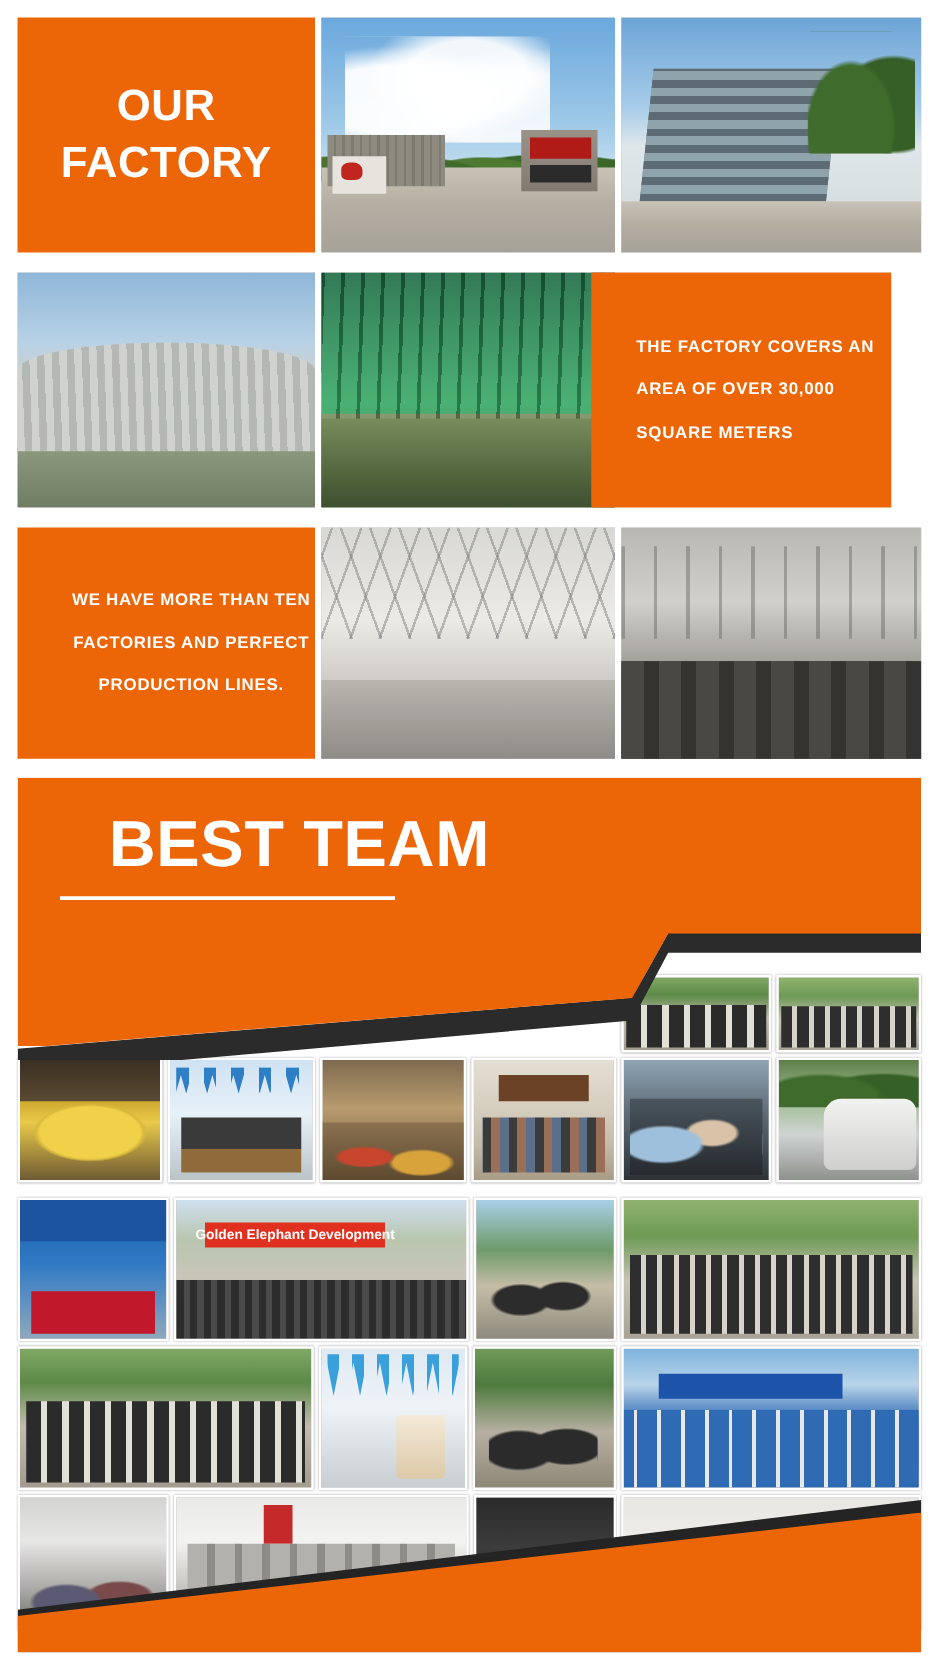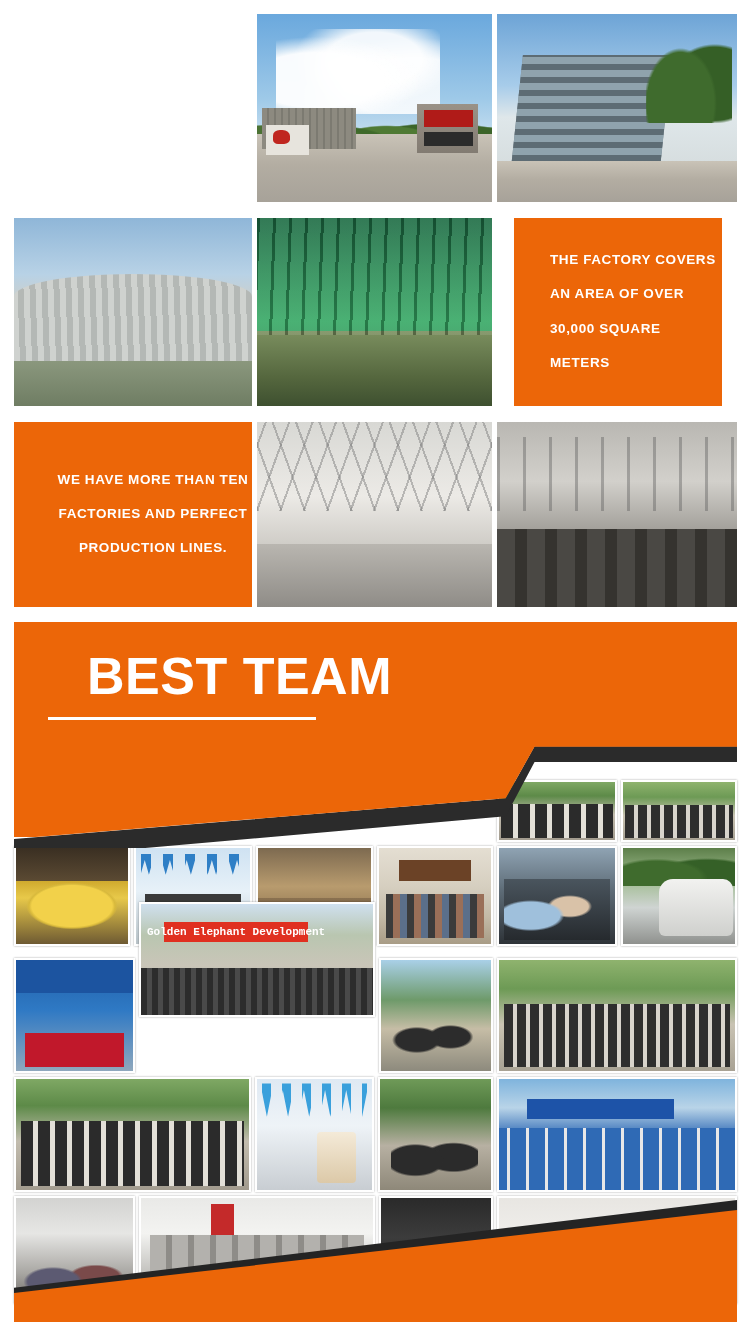--- a/index.html
+++ b/index.html
@@ -366,20 +366,26 @@
     z-index: 6;
   }
 </style>
 </head>
 <body>
 
 <div class="page">
 
   <section class="factory-section">
 
+    <div class="cell orange notch-right" style="left:14px; top:14px; width:238px; height:188px;">
+      <div class="our-factory-title">
+        <div>OUR</div>
+        <div>FACTORY</div>
+      </div>
+    </div>
 
     <div class="cell" style="left:257px; top:14px; width:235px; height:188px;">
       <div class="ph sky clouds"></div>
       <div class="trees"></div>
       <div class="ground"></div>
       <div class="wall"></div>
       <div class="gatehouse"></div>
       <div class="redsign"></div>
       <div class="redsign2"></div>
       <div class="elephant-sign"></div>
@@ -391,21 +397,21 @@
     </div>
 
     <div class="cell" style="left:14px; top:218px; width:238px; height:188px;">
       <div class="ph hangar"></div>
     </div>
 
     <div class="cell" style="left:257px; top:218px; width:235px; height:188px;">
       <div class="ph green-hall"></div>
     </div>
 
-    <div class="cell orange notch-left" style="left:514px; top:218px; width:208px; height:188px;">
+    <div class="cell orange notch-left" style="left:473px; top:218px; width:240px; height:188px;">
       <div class="side-text">THE FACTORY COVERS AN AREA OF OVER 30,000 SQUARE METERS</div>
     </div>
 
     <div class="cell orange notch-right" style="left:14px; top:422px; width:238px; height:185px;">
       <div class="side-text left-pad">WE HAVE MORE THAN TEN FACTORIES AND PERFECT PRODUCTION LINES.</div>
     </div>
 
     <div class="cell" style="left:257px; top:422px; width:235px; height:185px;">
       <div class="ph workshop-light"></div>
     </div>
@@ -439,21 +445,21 @@
     <div class="photo" style="left:497px; top:846px; width:120px; height:100px;">
       <div class="ph p-machine"></div>
     </div>
     <div class="photo" style="left:621px; top:846px; width:116px; height:100px;">
       <div class="ph p-bus"></div>
     </div>
 
     <div class="photo" style="left:14px; top:958px; width:121px; height:115px;">
       <div class="ph p-ceremony"></div>
     </div>
-    <div class="photo" style="left:139px; top:902px; width:236px; height:115px;font-family:Liberation Mono, monospace;">
+    <div class="photo" style="left:139px; top:958px; width:236px; height:115px;">
       <div class="ph p-elephant"></div>
       <div class="elephant-label">Golden Elephant Development</div>
     </div>
     <div class="photo" style="left:379px; top:958px; width:114px; height:115px;">
       <div class="ph p-seaside"></div>
     </div>
     <div class="photo" style="left:497px; top:958px; width:240px; height:115px;">
       <div class="ph p-cert-group"></div>
     </div>
 

